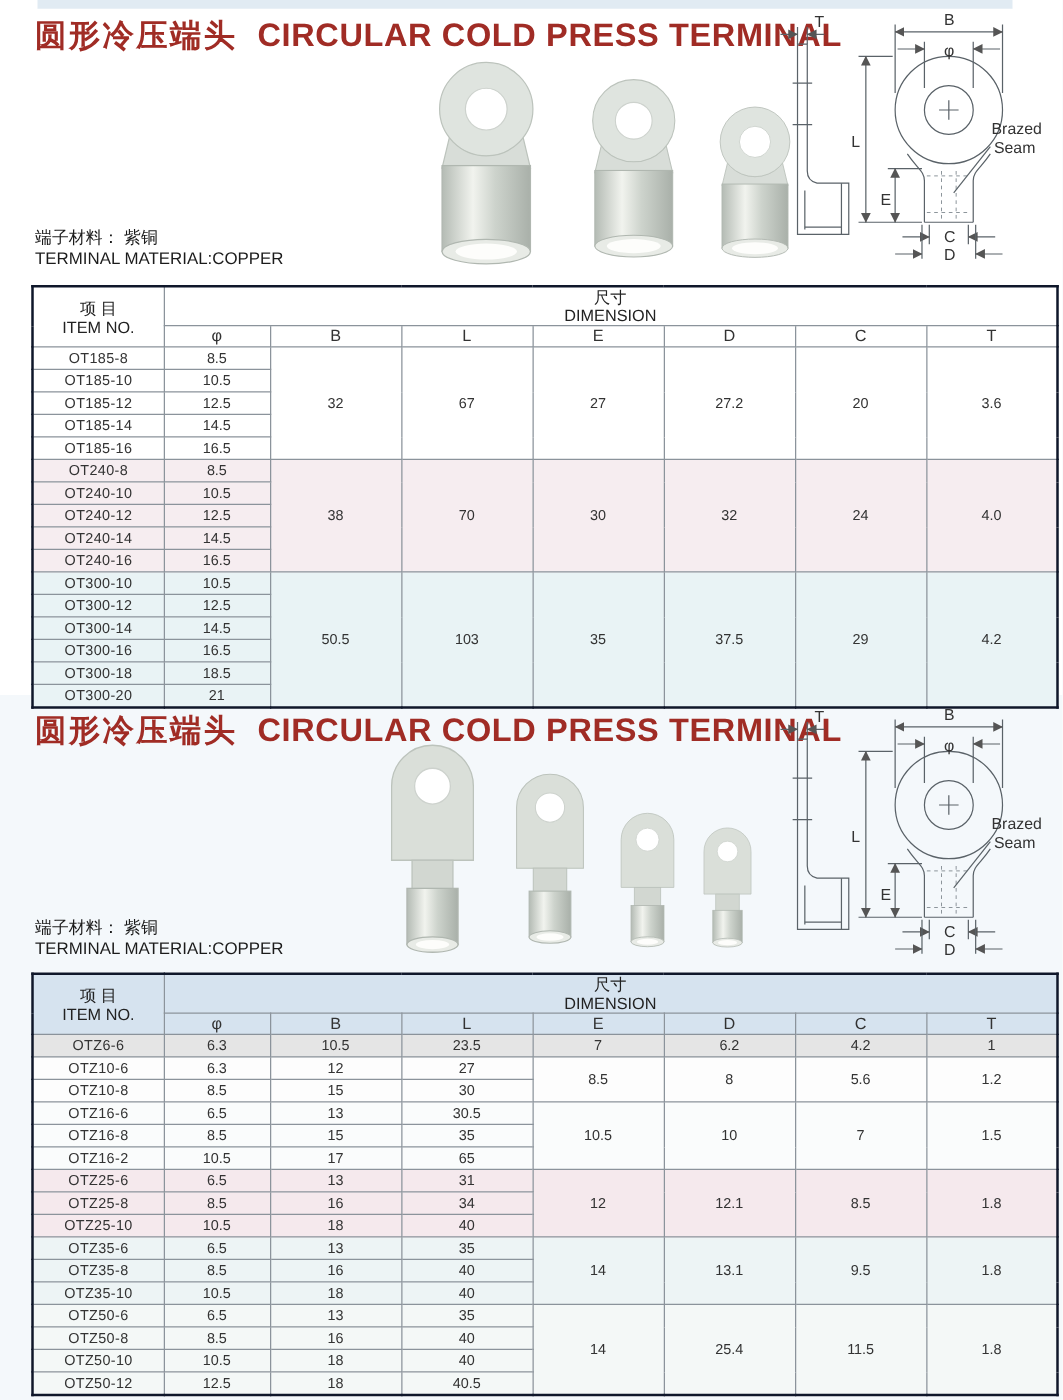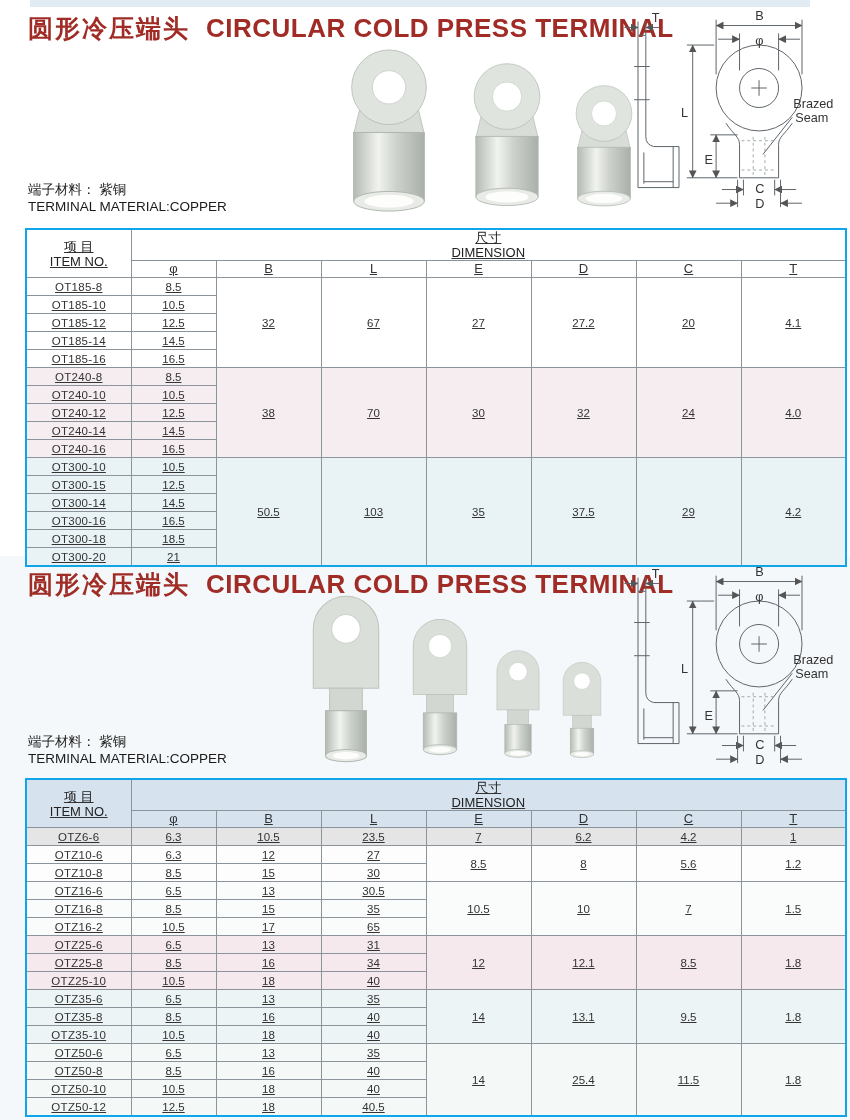--- a/index.html
+++ b/index.html
@@ -12,21 +12,21 @@
   .section{position:absolute;left:0;width:850px;}
   .titlebar{position:absolute;left:28px;display:flex;align-items:baseline;gap:16px;white-space:nowrap;}
   .title-cn{font-size:25px;font-weight:bold;letter-spacing:2px;}
   .title-en{font-size:26px;font-weight:bold;letter-spacing:.5px;}
   .material{position:absolute;left:28px;font-size:13.5px;line-height:17px;color:#1b1b1b;}
   .photos{position:absolute;}
   .photos svg{position:absolute;}
   .drawing{position:absolute;}
   .dim-table{
     position:absolute;left:25px;width:820px;border-collapse:collapse;table-layout:fixed;
-    border:2px solid #0ea5e9;font-size:11.5px;color:#333;background:#fff;text-decoration:underline;
+    border:2px solid #0f172a;font-size:11.5px;color:#333;background:#fff;
   }
   .dim-table td{border:1px solid #8b939b;text-align:center;padding:0;height:17px;line-height:16px;}
   .dim-table thead td{height:auto;}
   .item-h div,.dim-h div{font-size:13px;line-height:15px;color:#222;}
   .item-h{height:56px;}
   .dim-h{height:29px;}
   .cols-row td{height:26px;font-size:13px;}
   .t2 thead td{background:#d6e3ef;}
   .c-item{letter-spacing:.3px;}
   svg text{font-family:"Liberation Sans",sans-serif;font-size:13px;fill:#333;}
@@ -189,21 +189,21 @@
     </thead>
     <tbody class="data">
         <tr style="background: rgb(255, 255, 255);">
           <td class="c-item">OT185-8</td>
           <td class="c-num">8.5</td>
           <td rowspan="5" class="c-num">32</td>
           <td rowspan="5" class="c-num">67</td>
           <td rowspan="5" class="c-num">27</td>
           <td rowspan="5" class="c-num">27.2</td>
           <td rowspan="5" class="c-num">20</td>
-          <td rowspan="5" class="c-num">4.1</td>
+          <td rowspan="5" class="c-num">3.6</td>
         </tr>
         <tr style="background: rgb(255, 255, 255);">
           <td class="c-item">OT185-10</td>
           <td class="c-num">10.5</td>
         </tr>
         <tr style="background: rgb(255, 255, 255);">
           <td class="c-item">OT185-12</td>
           <td class="c-num">12.5</td>
         </tr>
         <tr style="background: rgb(255, 255, 255);">
@@ -244,21 +244,21 @@
           <td class="c-item">OT300-10</td>
           <td class="c-num">10.5</td>
           <td rowspan="6" class="c-num">50.5</td>
           <td rowspan="6" class="c-num">103</td>
           <td rowspan="6" class="c-num">35</td>
           <td rowspan="6" class="c-num">37.5</td>
           <td rowspan="6" class="c-num">29</td>
           <td rowspan="6" class="c-num">4.2</td>
         </tr>
         <tr style="background: rgb(233, 243, 245);">
-          <td class="c-item">OT300-15</td>
+          <td class="c-item">OT300-12</td>
           <td class="c-num">12.5</td>
         </tr>
         <tr style="background: rgb(233, 243, 245);">
           <td class="c-item">OT300-14</td>
           <td class="c-num">14.5</td>
         </tr>
         <tr style="background: rgb(233, 243, 245);">
           <td class="c-item">OT300-16</td>
           <td class="c-num">16.5</td>
         </tr>

